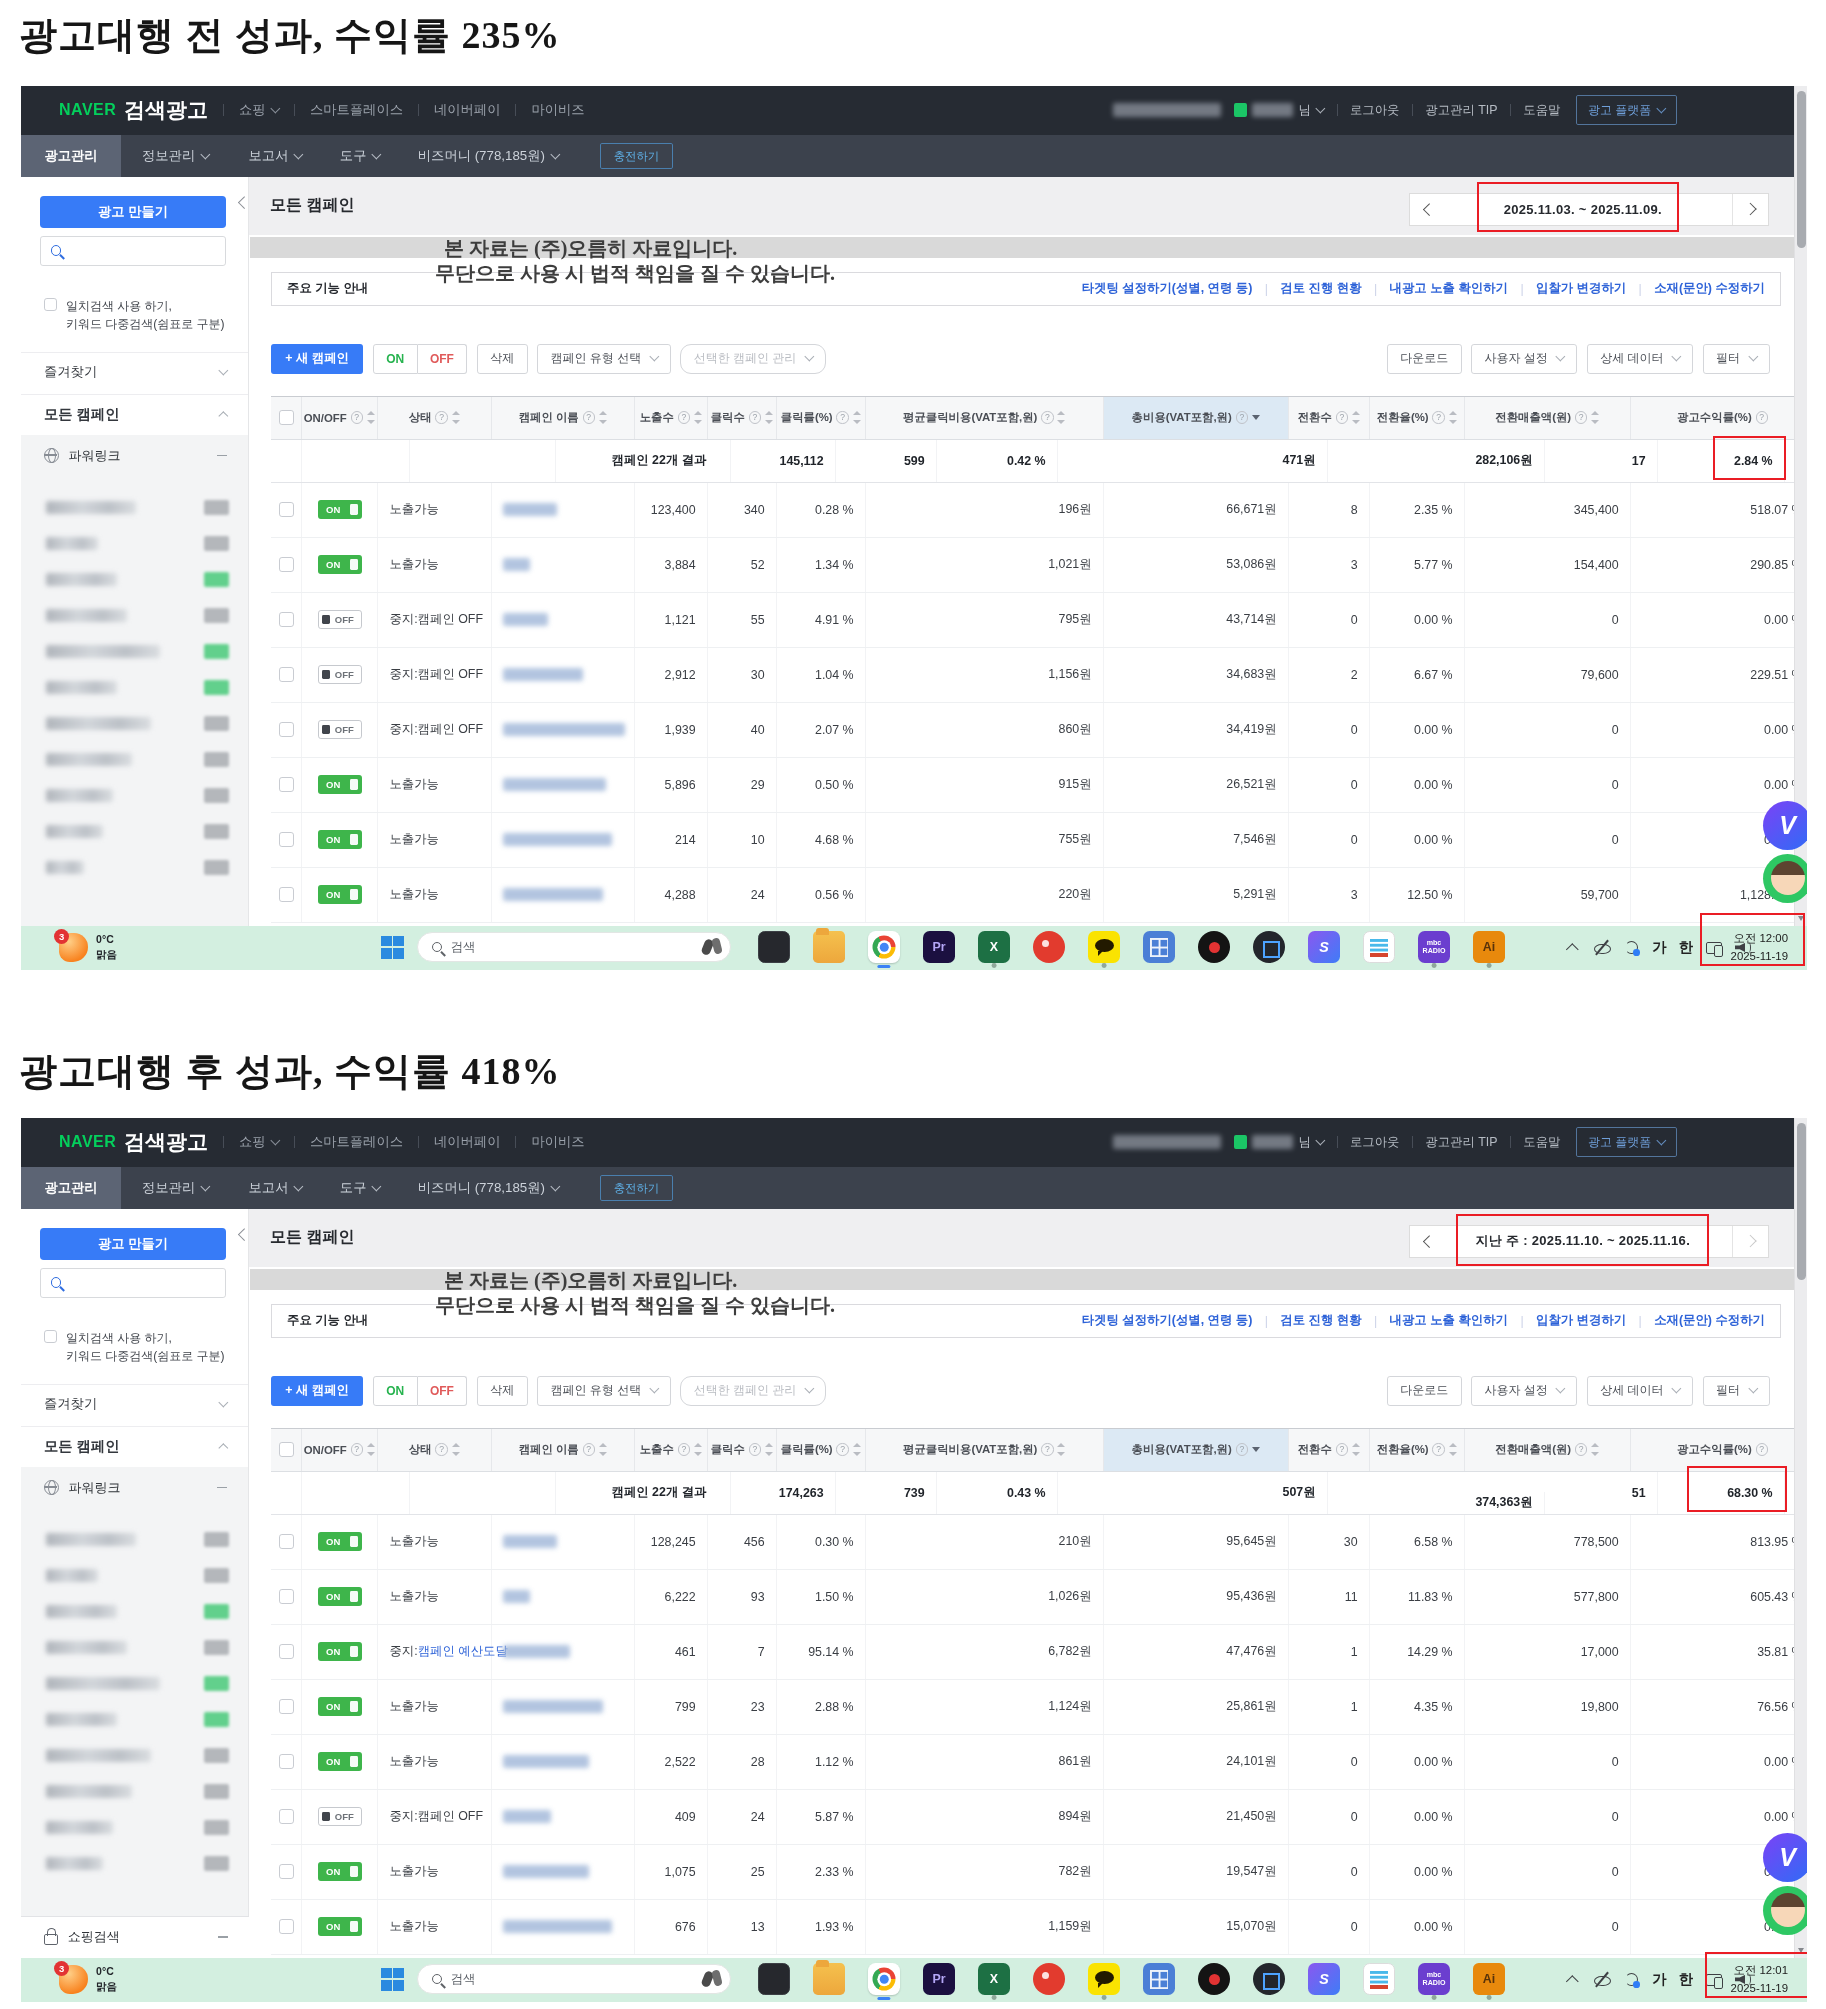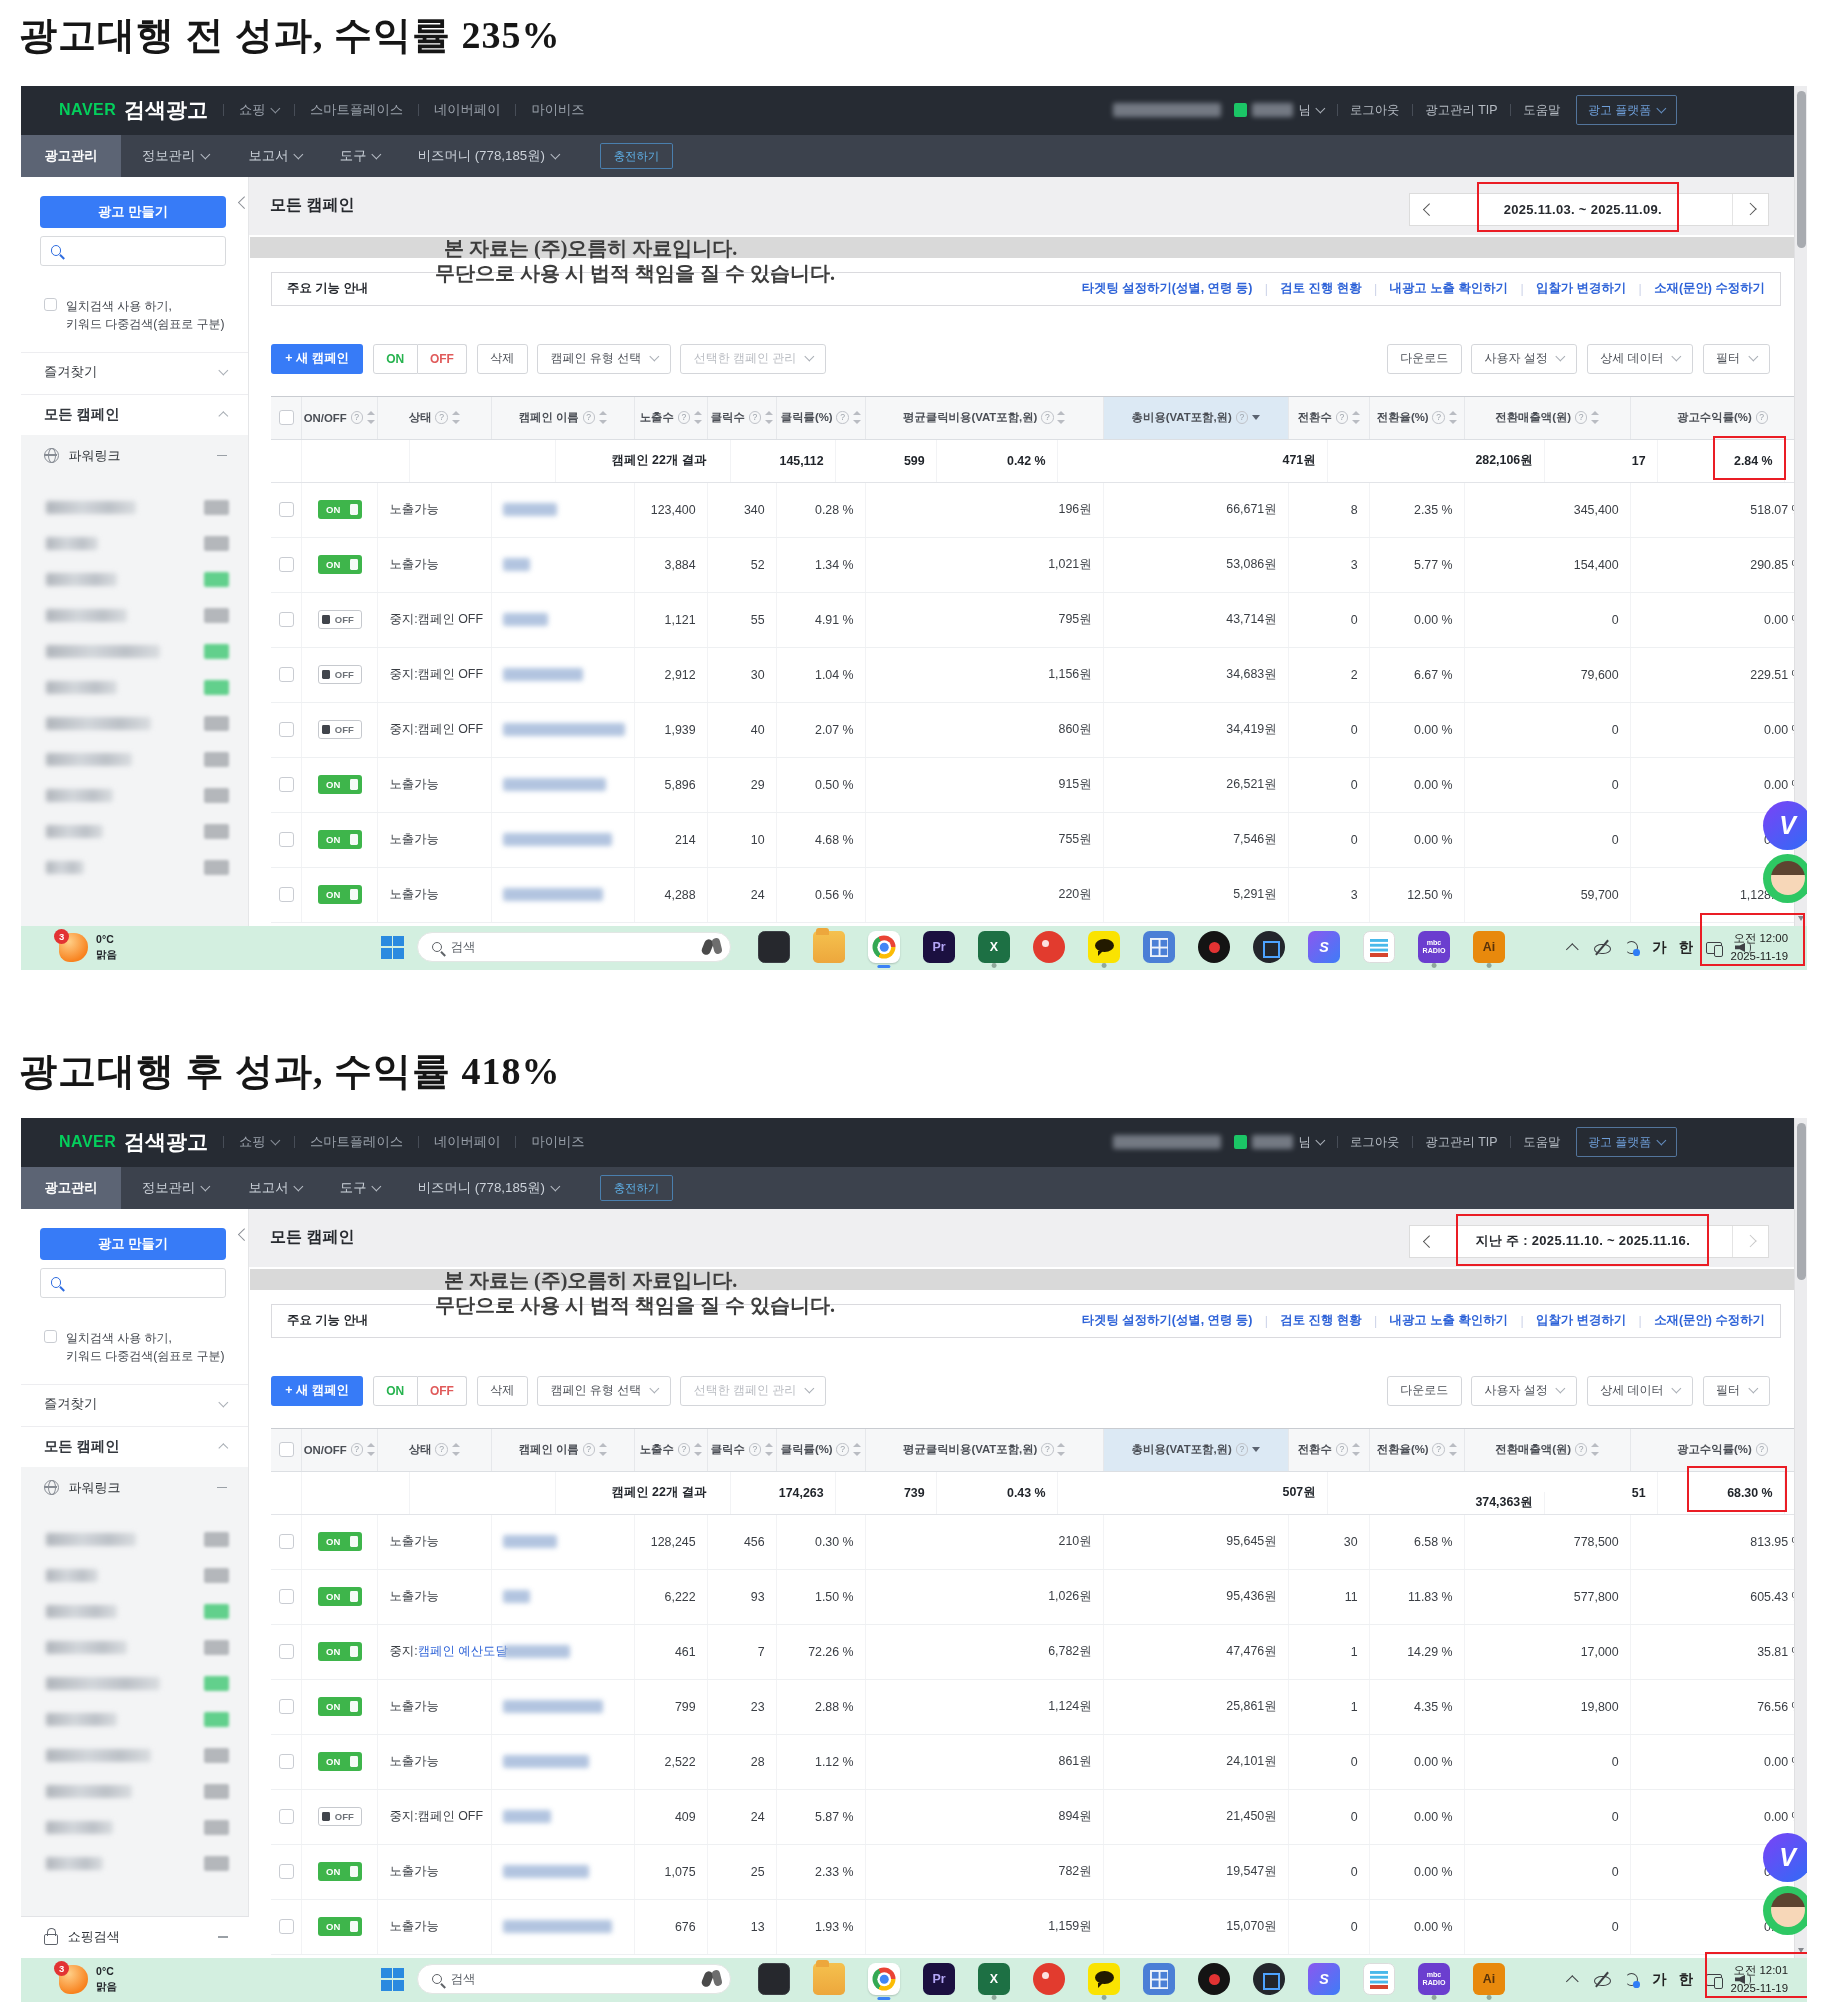--- a/index.html
+++ b/index.html
@@ -93,21 +93,21 @@
 
 
 .toolbar { position:absolute; left:250px; top:258px; width:1510px; height:30px; display:flex; align-items:center; }
 .btn-new { height:30px; background:#377bf7; color:#fff; border-radius:2.9px; padding:0 14.3px; font-size:12.4px; font-weight:700; display:flex; align-items:center; }
 .btn { height:30px; border:1px solid #d4d6da; background:#fff; border-radius:2.9px; font-size:12px; color:#4c5057; display:flex; align-items:center; padding:0 12.4px; }
 .btn.on { color:#27b34f; font-weight:700; margin-left:9.5px; border-radius:2.9px 0 0 2.9px; }
 .btn.off { color:#e05a5a; font-weight:700; border-left:none; border-radius:0 2.9px 2.9px 0; }
 .btn.del { margin-left:9.5px; }
 .btn.drop { margin-left:9.5px; }
 .btn.drop .dd { margin-left:9.5px; }
-.btn.disabled { color:#b9bcc2; }
+.btn.disabled { color:#b9bcc2;border-radius:11px; }
 .tb-right { margin-left:auto; display:flex; gap:9.5px; padding-right:11.4px; }
 .tb-right .btn { margin-left:0; }
 
 
 .tbl { position:absolute; left:250px; top:310px; width:1523px; height:530px; overflow:hidden; border-top:1px solid #c9ccd1; background:#fff; }
 .t-row { display:flex; }
 .t-head { height:43px; border-bottom:1px solid #dcdfe3; }
 .th { display:flex; align-items:center; justify-content:center; border-right:1px solid #e6e8eb; background:#f6f7f8; font-size:11.4px; font-weight:700; color:#4a4e55; flex:none; overflow:visible; white-space:nowrap; }
 .th.hl { background:#dce9f4; }
 .t-total { height:43px; border-bottom:1px solid #e2e4e8;gap:32px; }
@@ -1098,21 +1098,21 @@
             </div>
             <div class="td st" style="width: 114px; justify-content: space-between;">
               <span>중지:</span>
               <span class="st-link">캠페인 예산도달</span>
             </div>
             <div class="td nm" style="width: 143px;">
               <div class="blur-name" style="width: 67px;"></div>
             </div>
             <div class="td num" style="width: 73px;">461</div>
             <div class="td num" style="width: 69px;">7</div>
-            <div class="td num" style="width: 89px;">72.26 %</div>
+            <div class="td num" style="width: 89px;">95.14 %</div>
             <div class="td num" style="width: 238px;">6,782원</div>
             <div class="td num" style="width: 185px;">47,476원</div>
             <div class="td num" style="width: 81px;">1</div>
             <div class="td num" style="width: 95px;">14.29 %</div>
             <div class="td num" style="width: 166px;">17,000</div>
             <div class="td num" style="width: 184px;">35.81 %</div>
           </div>
           <div class="t-row t-data">
             <div class="td ctr" style="width: 31px;">
               <div class="cb"></div>

